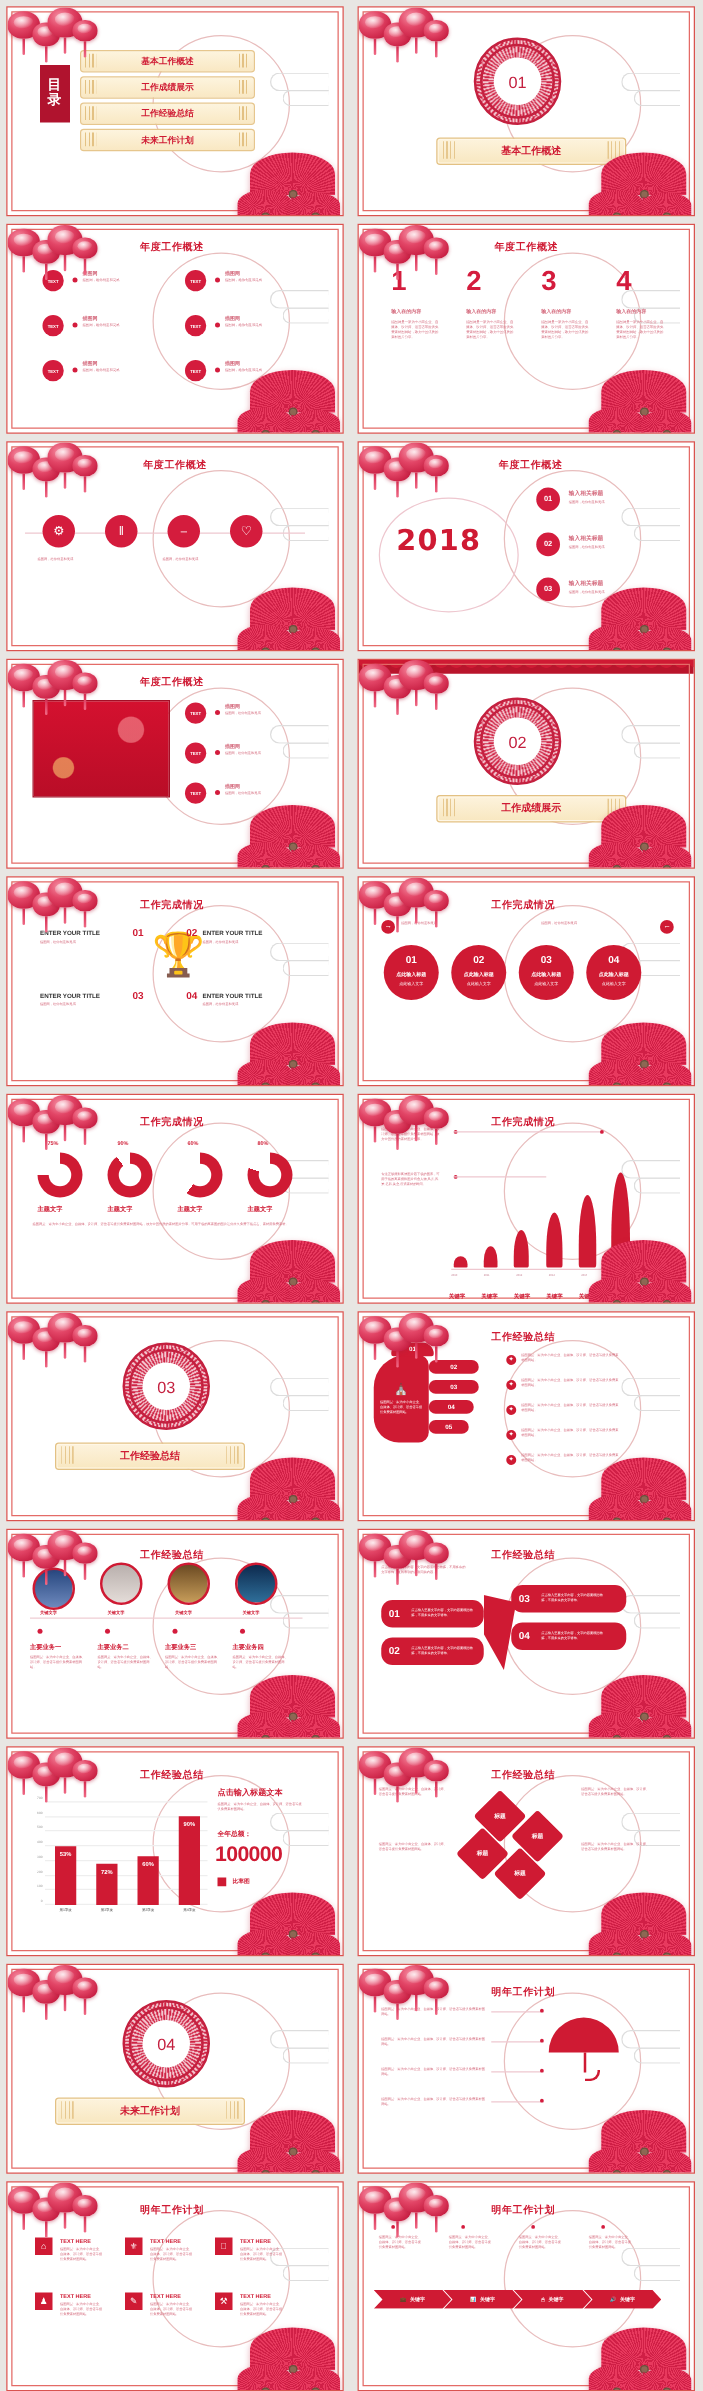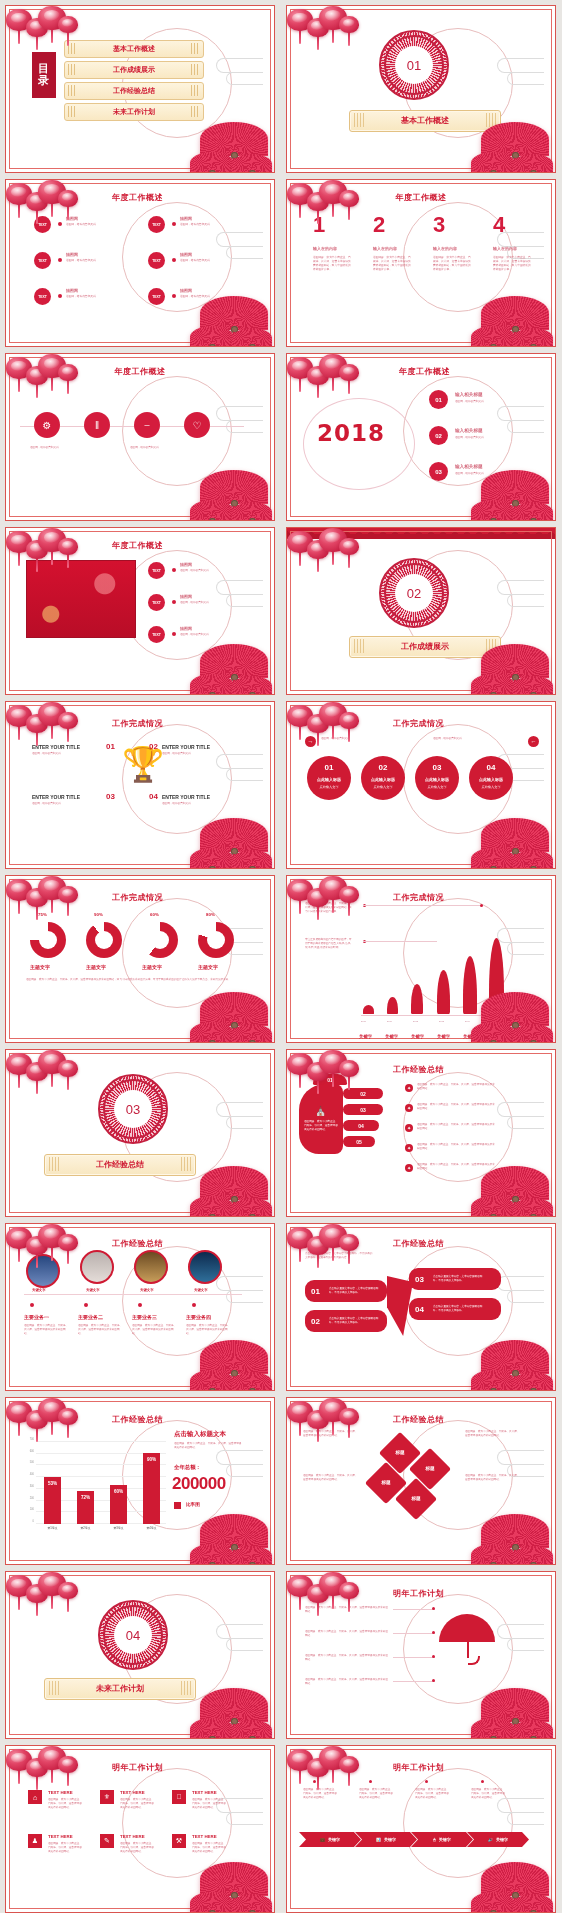--- a/index.html
+++ b/index.html
@@ -1032,21 +1032,21 @@
         <span class="xlab">第3季度</span>
       </div>
       <div class="bar" style="left:107px;width:17px;height:71.5px;">
         <span class="blab" style="top:4px;">90%</span>
         <span class="xlab">第4季度</span>
       </div>
     </div>
     <div style="position:absolute;left:168px;top:32px;font-size:6.5px;font-weight:bold;color:#cf1a33;">点击输入标题文本</div>
     <div class="tinier" style="position:absolute;left:168px;top:44px;width:68px;">描图网是一家为中小商企业、自媒体、设计师、运营者等提供免费素材图网站。</div>
     <div style="position:absolute;left:168px;top:66px;font-size:5.4px;font-weight:bold;color:#cf1a33;">全年总额：</div>
-    <div style="position:absolute;left:166px;top:76px;font-size:17px;font-weight:bold;color:#cf1a33;letter-spacing:-.5px;">200000</div>
+    <div style="position:absolute;left:166px;top:76px;font-size:17px;font-weight:bold;color:#cf1a33;letter-spacing:-.5px;">100000</div>
     <div style="position:absolute;left:168px;top:104px;width:7px;height:7px;background:#cf1a33;"></div>
     <div style="position:absolute;left:180px;top:104px;font-size:4.6px;color:#cf1a33;font-weight:bold;">比率图</div>
     <div class="lanterns">
       <div class="lant l1">
           <div class="ring"></div>
         </div>
         <div class="lant l2">
           <div class="ring"></div>
         </div>
       <div class="lant l3">

